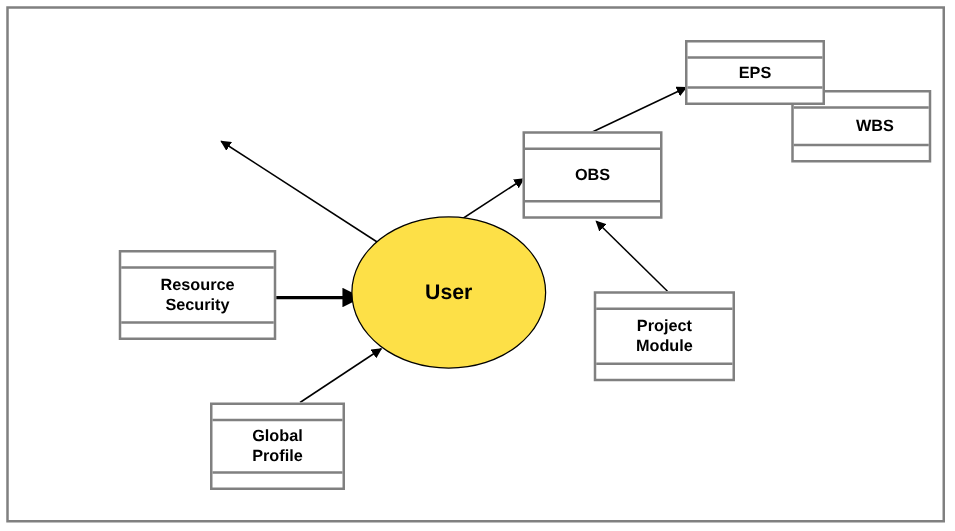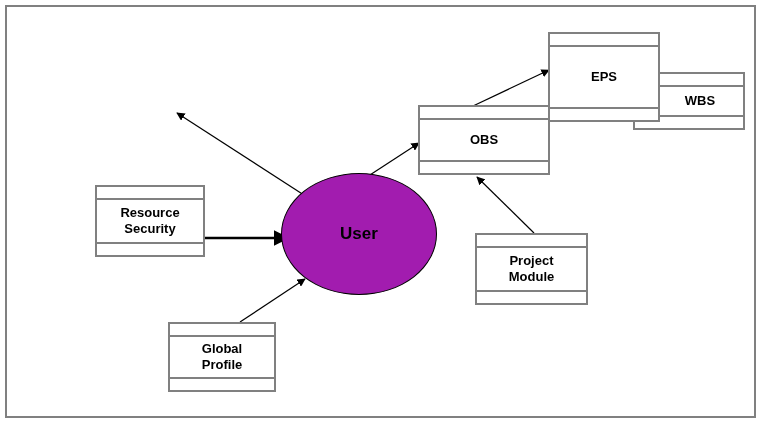--- a/index.html
+++ b/index.html
@@ -72,21 +72,21 @@
     white-space: pre-line;
     padding: 0 4px;
     box-sizing: border-box;
   }
   
   .uml-ellipse {
     position: absolute;
     box-sizing: border-box;
     border: 1px solid #000000;
     border-radius: 50%;
-    background: #a21caf;
+    background: #fde047;
     display: flex;
     align-items: center;
     justify-content: center;
   }
   .uml-ellipse-label {
     color: #000000;
     font-weight: bold;
     font-size: 17px;
   }
 </style>
@@ -114,47 +114,47 @@
     <line x1="240" y1="322" x2="305" y2="279" stroke="#000000" stroke-width="1.2" marker-end="url(#ah)"></line>
 
     <line x1="353" y1="186" x2="419" y2="143" stroke="#000000" stroke-width="1.2" marker-end="url(#ah)"></line>
 
     <line x1="473" y1="106" x2="549" y2="70" stroke="#000000" stroke-width="1.2" marker-end="url(#ah)"></line>
 
     <line x1="534" y1="233" x2="477" y2="177" stroke="#000000" stroke-width="1.2" marker-end="url(#ah)"></line>
   </svg>
 
 
-  <div class="uml-box" style="left:95px; top:185px; width:110px; height:72px; z-index:5;">
+  <div class="uml-box" style="left:95px; top:200px; width:126px; height:72px; z-index:5;">
     <div class="uml-band-top"></div>
     <div class="uml-body">Resource
 Security</div>
     <div class="uml-band-bottom"></div>
   </div>
 
   <div class="uml-box" style="left:168px; top:322px; width:108px; height:70px; z-index:5;">
     <div class="uml-band-top"></div>
     <div class="uml-body">Global
 Profile</div>
     <div class="uml-band-bottom"></div>
   </div>
 
-  <div class="uml-box" style="left:418px; top:105px; width:132px; height:70px; z-index:5;">
+  <div class="uml-box" style="left:418px; top:105px; width:112px; height:70px; z-index:5;">
     <div class="uml-band-top"></div>
     <div class="uml-body">OBS</div>
     <div class="uml-band-bottom"></div>
   </div>
 
   <div class="uml-box" style="left:633px; top:72px; width:112px; height:58px; z-index:4;">
     <div class="uml-band-top"></div>
     <div class="uml-body" style="padding-left:26px;">WBS</div>
     <div class="uml-band-bottom"></div>
   </div>
 
-  <div class="uml-box" style="left:548px; top:32px; width:112px; height:90px; z-index:6;">
+  <div class="uml-box" style="left:548px; top:32px; width:112px; height:52px; z-index:6;">
     <div class="uml-band-top"></div>
     <div class="uml-body">EPS</div>
     <div class="uml-band-bottom"></div>
   </div>
 
   <div class="uml-box" style="left:475px; top:233px; width:113px; height:72px; z-index:5;">
     <div class="uml-band-top"></div>
     <div class="uml-body">Project
 Module</div>
     <div class="uml-band-bottom"></div>

